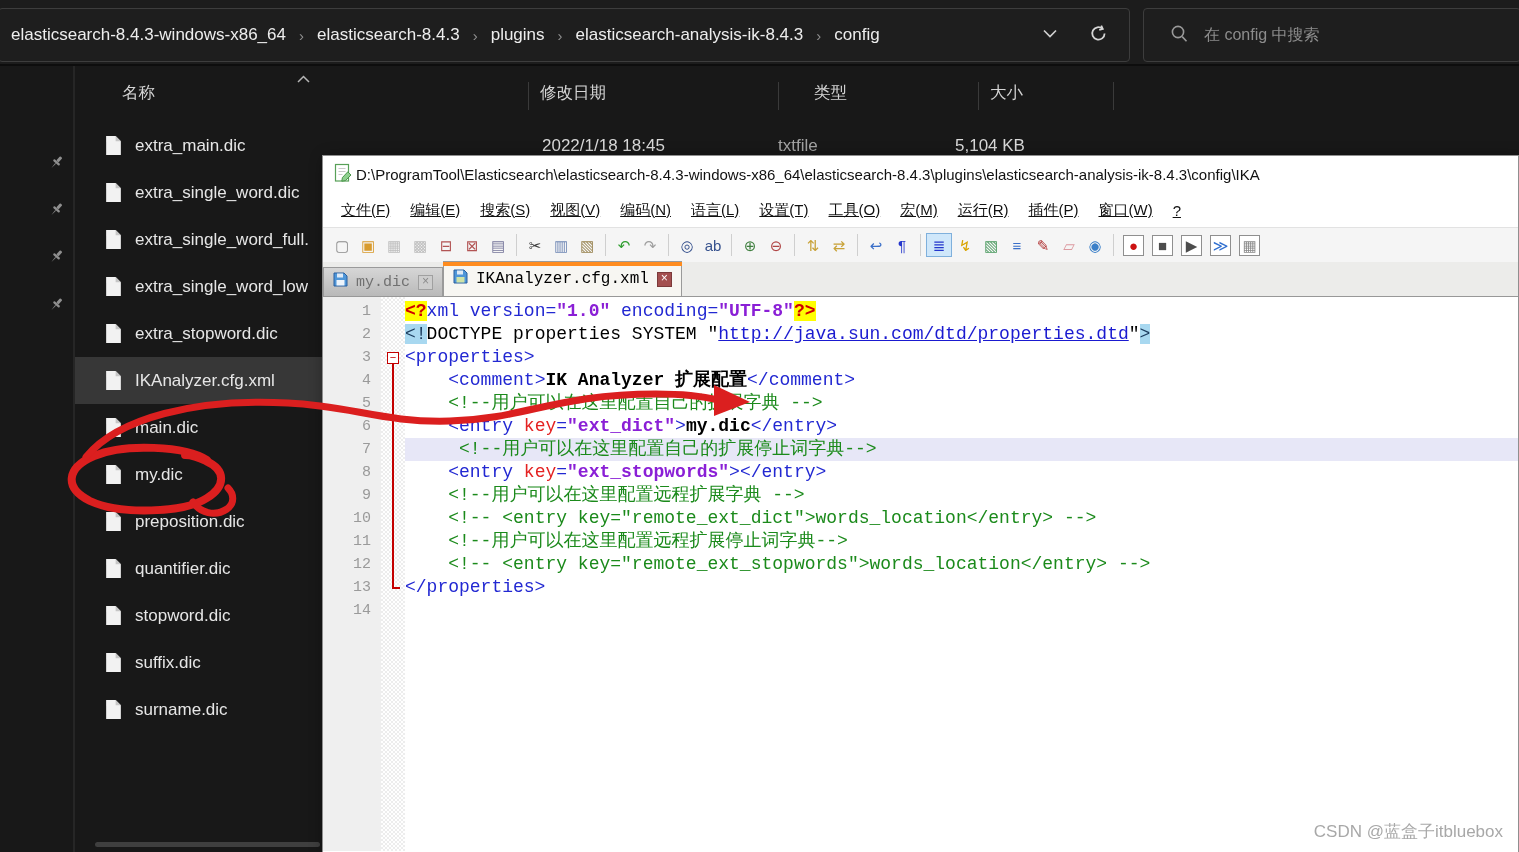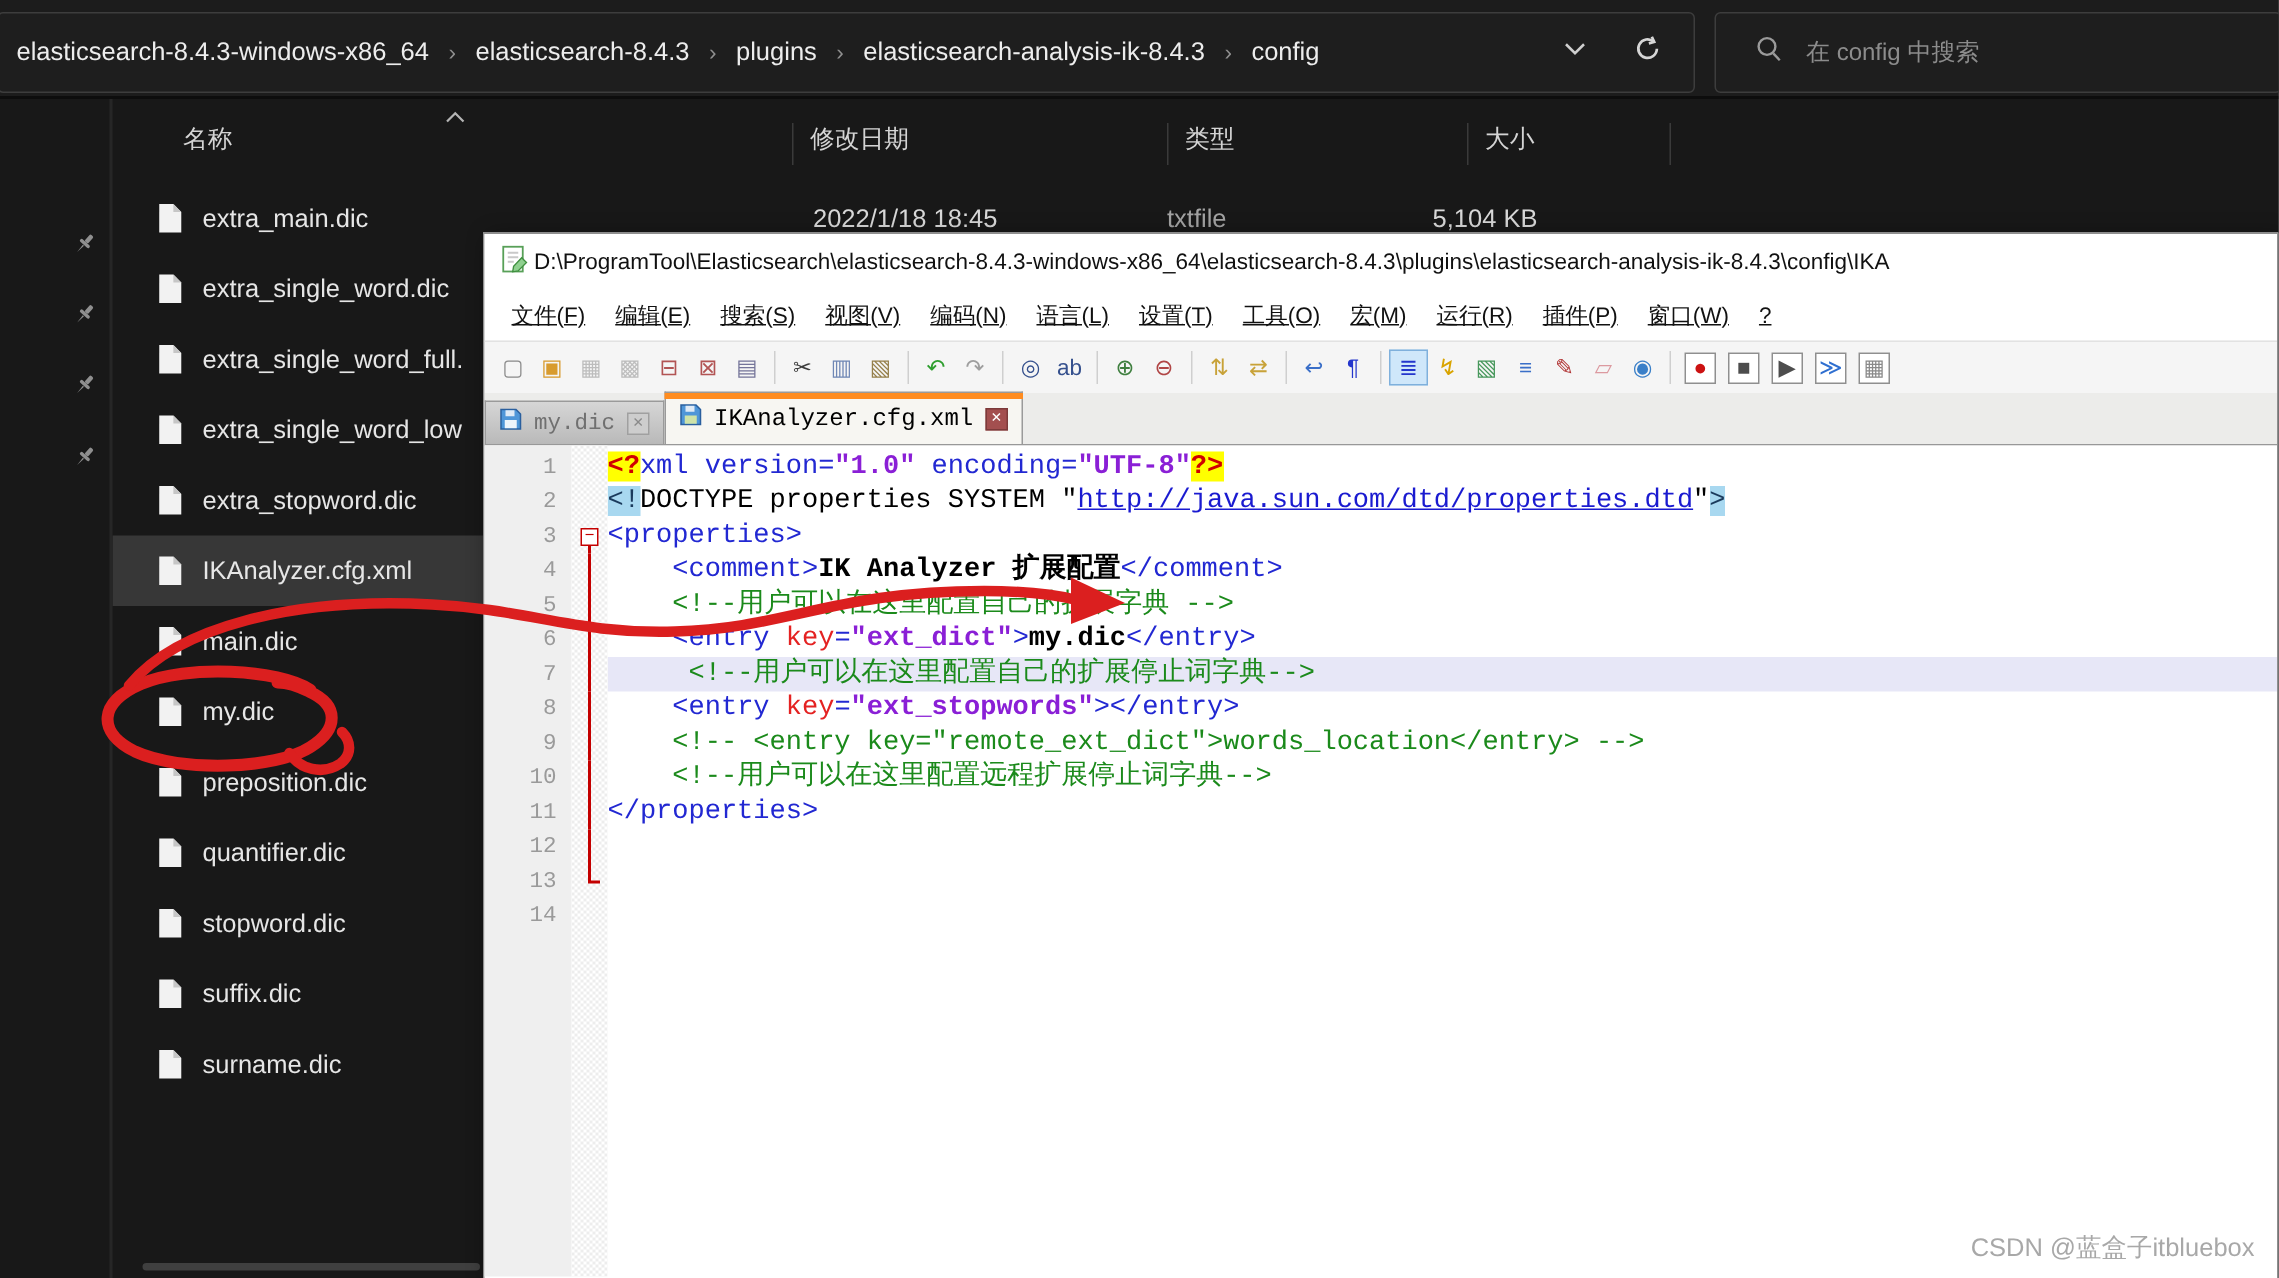--- a/index.html
+++ b/index.html
@@ -145,21 +145,21 @@
       </div>
     </div>
 
     <span class="sortchev">
       <svg width="15" height="10" viewBox="0 0 15 10">
           <path d="M2 8 L7.5 2.5 L13 8" fill="none" stroke="#b5b5b5" stroke-width="1.5"></path>
         </svg>
     </span>
     <div class="colhead" style="left:122px">名称</div>
     <div class="colhead" style="left:540px">修改日期</div>
-    <div class="colhead" style="left:790px">类型</div>
+    <div class="colhead" style="left:814px">类型</div>
     <div class="colhead" style="left:990px">大小</div>
     <div class="colsep" style="left:528px"></div>
     <div class="colsep" style="left:778px"></div>
     <div class="colsep" style="left:978px"></div>
     <div class="colsep" style="left:1113px"></div>
 
     <div class="rows" id="filerows">
     <div class="filerow">
       <span class="ficon">
         <svg width="17" height="21" viewBox="0 0 16 20">
@@ -493,22 +493,24 @@
         </div>
       <div class="textcol" id="codelines">
           <div class="cline"><span class="s-pi">&lt;?</span><span class="s-tag">xml version=</span><span class="s-str">"1.0"</span><span class="s-tag"> encoding=</span><span class="s-str">"UTF-8"</span><span class="s-pi">?&gt;</span></div>
           <div class="cline"><span class="s-mtc">&lt;!</span><span class="s-pln">DOCTYPE properties SYSTEM "</span><span class="s-lnk">http://java.sun.com/dtd/properties.dtd</span><span class="s-pln">"</span><span class="s-mtc">&gt;</span></div>
           <div class="cline"><span class="s-tag">&lt;properties&gt;</span></div>
           <div class="cline"><span class="s-pln">    </span><span class="s-tag">&lt;comment&gt;</span><span class="s-bld">IK Analyzer 扩展配置</span><span class="s-tag">&lt;/comment&gt;</span></div>
           <div class="cline"><span class="s-pln">    </span><span class="s-cmt">&lt;!--用户可以在这里配置自己的扩展字典 --&gt;</span></div>
           <div class="cline"><span class="s-pln">    </span><span class="s-tag">&lt;entry </span><span class="s-att">key</span><span class="s-tag">=</span><span class="s-str">"ext_dict"</span><span class="s-tag">&gt;</span><span class="s-bld">my.dic</span><span class="s-tag">&lt;/entry&gt;</span></div>
           <div class="cline cur"><span class="s-pln">     </span><span class="s-cmt">&lt;!--用户可以在这里配置自己的扩展停止词字典--&gt;</span></div>
           <div class="cline"><span class="s-pln">    </span><span class="s-tag">&lt;entry </span><span class="s-att">key</span><span class="s-tag">=</span><span class="s-str">"ext_stopwords"</span><span class="s-tag">&gt;&lt;/entry&gt;</span></div>
+          <div class="cline"><span class="s-pln">    </span><span class="s-cmt">&lt;!--用户可以在这里配置远程扩展字典 --&gt;</span></div>
           <div class="cline"><span class="s-pln">    </span><span class="s-cmt">&lt;!-- &lt;entry key="remote_ext_dict"&gt;words_location&lt;/entry&gt; --&gt;</span></div>
           <div class="cline"><span class="s-pln">    </span><span class="s-cmt">&lt;!--用户可以在这里配置远程扩展停止词字典--&gt;</span></div>
+          <div class="cline"><span class="s-pln">    </span><span class="s-cmt">&lt;!-- &lt;entry key="remote_ext_stopwords"&gt;words_location&lt;/entry&gt; --&gt;</span></div>
           <div class="cline"><span class="s-tag">&lt;/properties&gt;</span></div>
           <div class="cline"></div>
         </div>
     </div>
   </div>
 
   <svg id="annotation" width="1519" height="852" viewBox="0 0 1519 852">
     <g stroke="#db1f1f" fill="none" stroke-linecap="round" stroke-linejoin="round">
       <path stroke-width="8" d="M 207 460 C 186 446 124 443 94 456 C 66 468 64 488 90 501 C 120 515 184 513 207 498 C 226 486 226 470 206 461 C 200 458 192 455 185 455"></path>
       <path stroke-width="7" d="M 193 502 C 200 513 215 517 227 509 C 235 503 234 494 228 488"></path>

